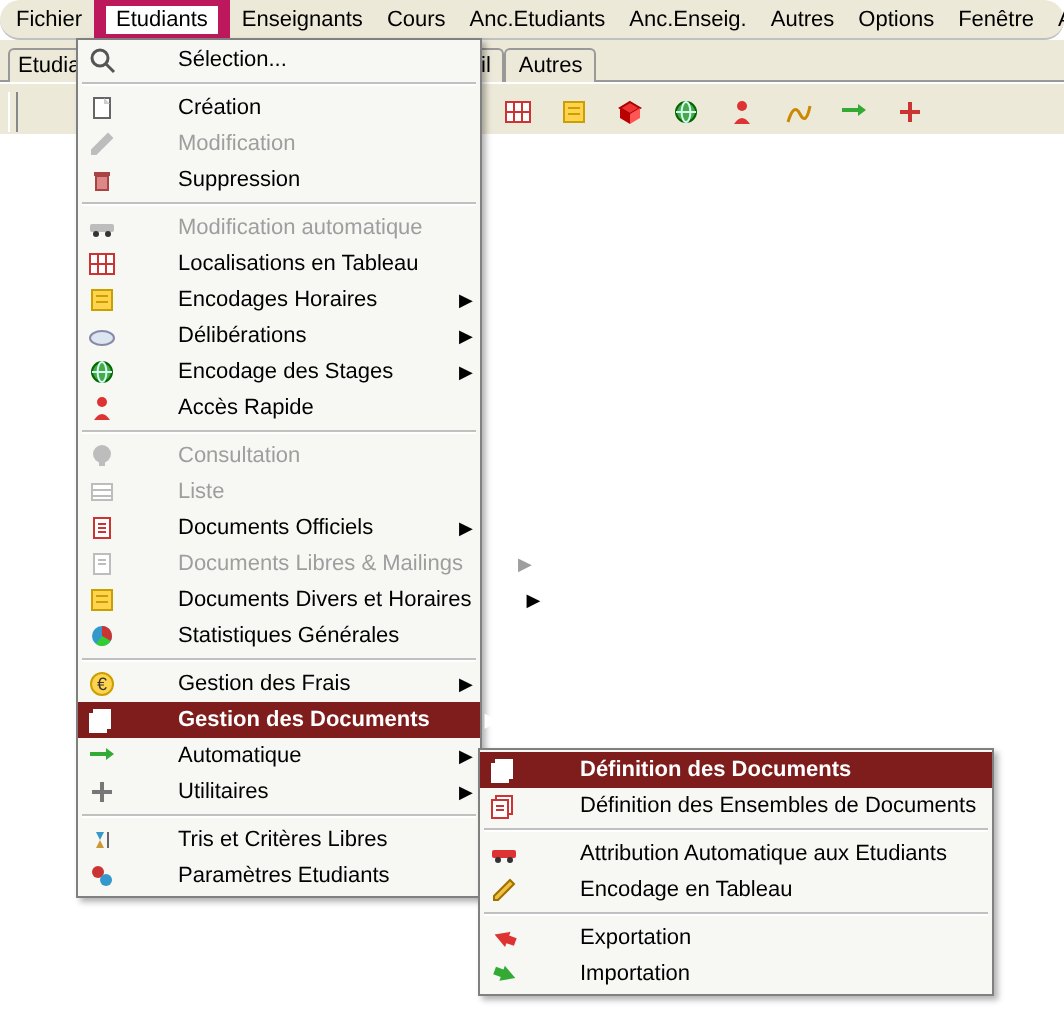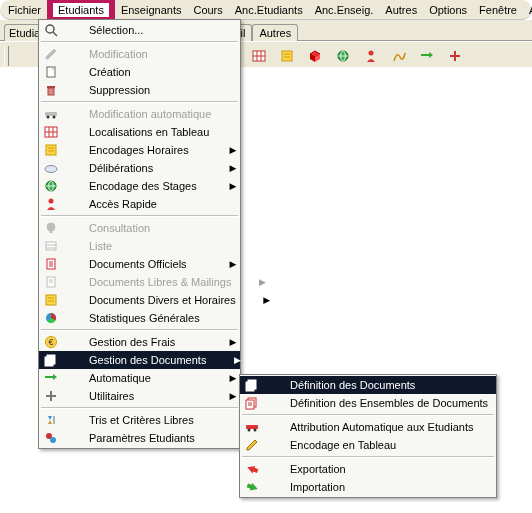--- a/index.html
+++ b/index.html
@@ -118,22 +118,23 @@
     width: 10px;
     text-align: center;
     font-size: 9px;
     flex: 0 0 10px;
   }
   .menu-row.disabled .mlabel,
   .menu-row.disabled .arrow {
     color: #9e9e9e;
   }
   .menu-row.highlight {
-    background: #0f172a;
+    background: #7f1d1d;
     color: #fff;
+    font-weight: bold;
   }
   .menu-row.highlight .arrow { color: #fff; }
   .menu-sep {
     height: 1px;
     margin: 2px 2px;
     background: #c0c0c0;
     border-bottom: 1px solid #fff;
   }
   .submenu {
     position: absolute;
@@ -254,37 +255,37 @@
       <span class="micon">
         <svg width="14" height="14">
           <circle cx="6" cy="6" r="4" fill="none" stroke="#555" stroke-width="1.5"></circle>
           <line x1="9" y1="9" x2="13" y2="13" stroke="#555" stroke-width="1.5"></line>
         </svg>
       </span>
       <span class="mlabel">Sélection...</span>
       <span class="arrow"></span>
     </div>
     <div class="menu-sep"></div>
-    <div class="menu-row disabled">
-      <span class="micon">
-        <svg width="14" height="14">
-          <polygon points="2,12 4,12 12,4 10,2 2,10" fill="#bdbdbd" stroke="#bdbdbd"></polygon>
-        </svg>
-      </span>
-      <span class="mlabel">Modification</span>
-      <span class="arrow"></span>
-    </div>
     <div class="menu-row">
       <span class="micon">
         <svg width="14" height="14">
           <rect x="3" y="2" width="8" height="10" fill="#fff" stroke="#666"></rect>
           <polygon points="8,2 11,5 8,5" fill="#ccc"></polygon>
         </svg>
       </span>
       <span class="mlabel">Création</span>
+      <span class="arrow"></span>
+    </div>
+    <div class="menu-row disabled">
+      <span class="micon">
+        <svg width="14" height="14">
+          <polygon points="2,12 4,12 12,4 10,2 2,10" fill="#bdbdbd" stroke="#bdbdbd"></polygon>
+        </svg>
+      </span>
+      <span class="mlabel">Modification</span>
       <span class="arrow"></span>
     </div>
     <div class="menu-row">
       <span class="micon">
         <svg width="14" height="14">
           <rect x="4" y="5" width="6" height="7" fill="#d88" stroke="#a44"></rect>
           <rect x="3" y="3" width="8" height="2" fill="#a44"></rect>
         </svg>
       </span>
       <span class="mlabel">Suppression</span>

